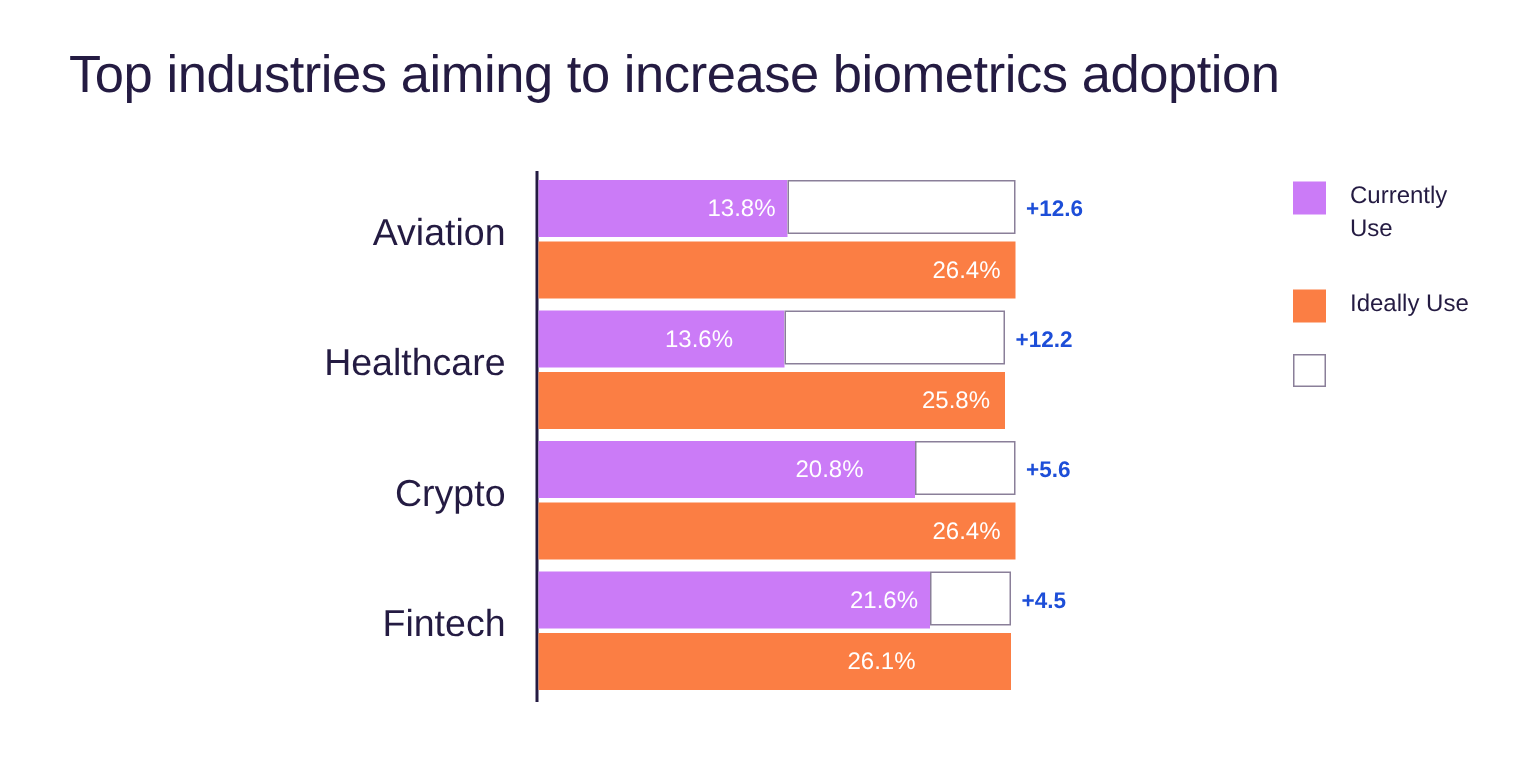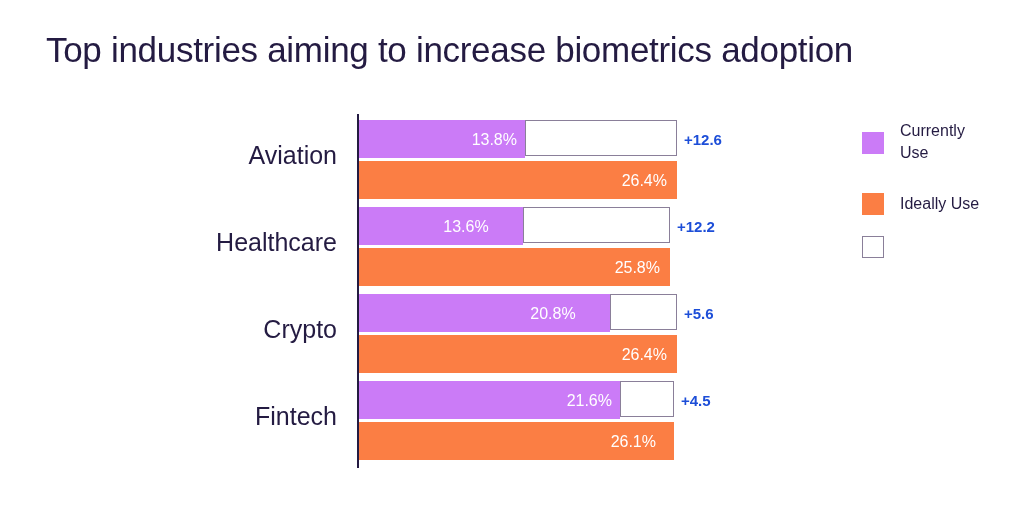--- a/index.html
+++ b/index.html
@@ -119,21 +119,21 @@
   .legend {
     position: absolute;
     left: 862px;
     top: 120px;
     width: 160px;
   }
   .legend-item {
     position: absolute;
     left: 0;
     display: flex;
-    align-items: center;
+    align-items: flex-start;
   }
   .legend-swatch {
     width: 22px;
     height: 22px;
     flex: 0 0 22px;
     margin-top: 1px;
   }
   .legend-swatch.current { background: #cb7bf7; }
   .legend-swatch.ideal   { background: #fb7e44; }
   .legend-swatch.delta   { background: #ffffff; border: 1px solid #8a7f99; box-sizing: border-box; }
@@ -200,21 +200,21 @@
     <div class="group" style="top:376px">
       <div class="cat-label">Fintech</div>
       <div class="bar-row top">
         <div class="bar current" style="width:261px"></div>
         <div class="bar-value" style="left:155px;width:98px;text-align:right">21.6%</div>
         <div class="delta-box" style="left:261px;width:54px"></div>
         <div class="delta-label" style="left:322px">+4.5</div>
       </div>
       <div class="bar-row bot">
         <div class="bar ideal" style="width:315px"></div>
-        <div class="bar-value" style="left:189px;width:108px;text-align:right">26.1%</div>
+        <div class="bar-value" style="left:206px;width:108px;text-align:left">26.1%</div>
       </div>
     </div>
   </div>
 
   <div class="legend">
     <div class="legend-item" style="top:0px">
       <span class="legend-swatch current"></span>
       <span class="legend-text">Currently
 Use</span>
     </div>

